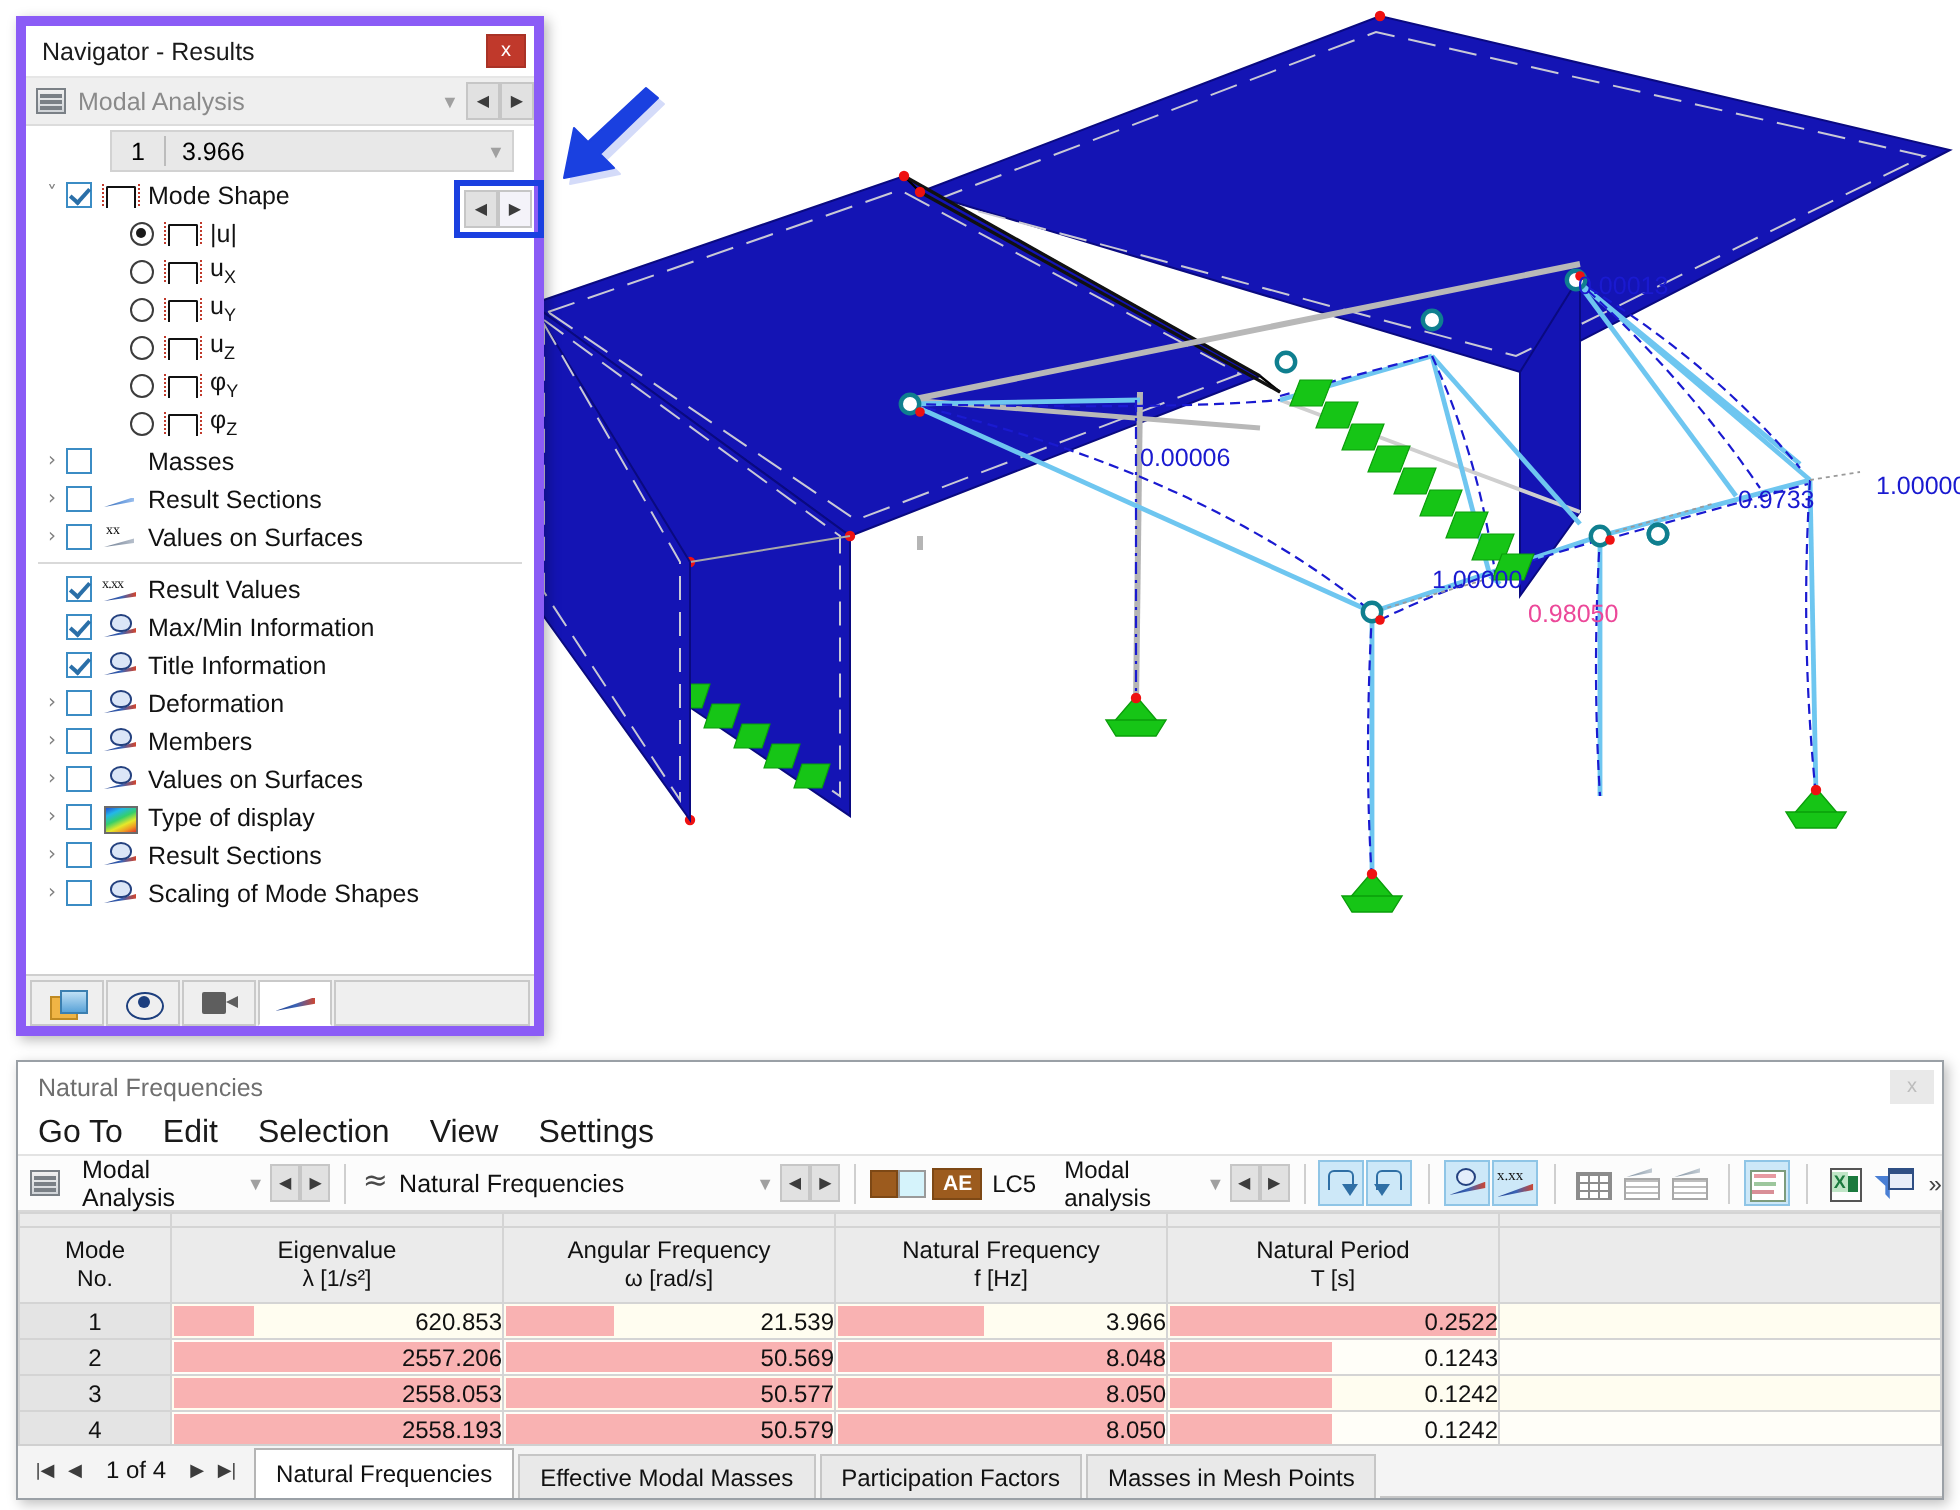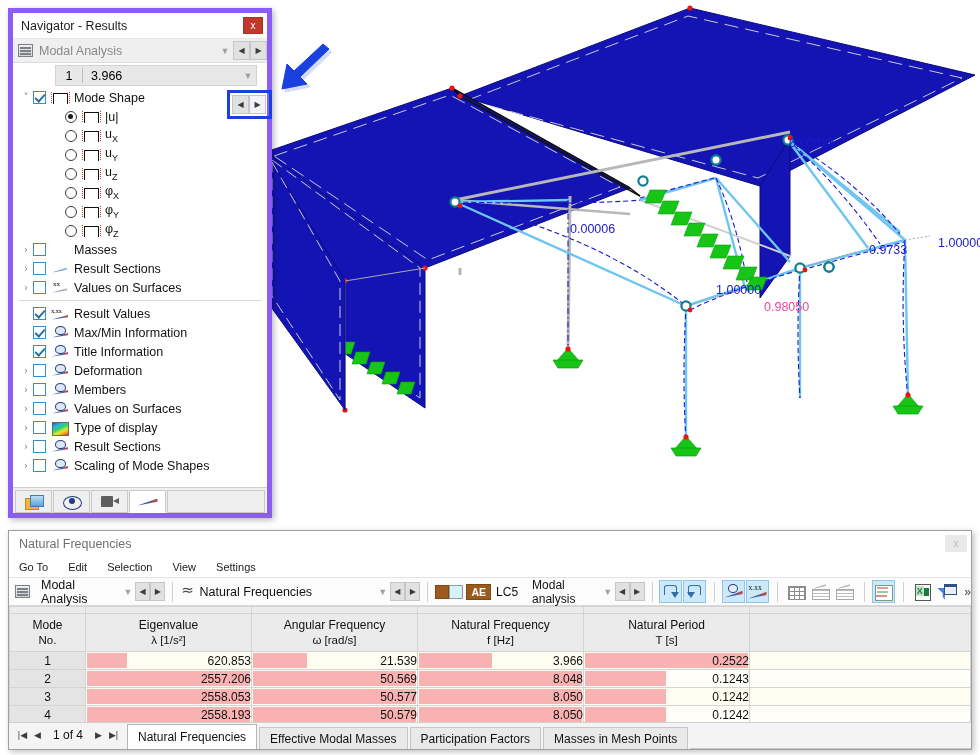--- a/index.html
+++ b/index.html
@@ -243,21 +243,21 @@
   .res-close {
     position: absolute; right: 4px; top: 4px; width: 22px; height: 17px;
     background: #e9e9e9; color: #bcbcbc; font-size: 10px;
     display: flex; align-items: center; justify-content: center; cursor: pointer;
   }
   .res-menubar {
     height: 22px; flex: 0 0 22px; background: #fff;
     display: flex; align-items: center; padding-left: 10px;
     border-bottom: 1px solid #e3e3e3;
   }
-  .menu-item { margin-right: 20px; font-size: 11px; color: #1a1a1a; cursor: pointer; }
+  .menu-item { margin-right: 20px; font-size: 16px; color: #1a1a1a; cursor: pointer; }
 
   .res-toolbar {
     height: 28px; flex: 0 0 28px; background: #fcfcfc;
     display: flex; align-items: center; border-bottom: 1px solid #d8d8d8;
     padding-left: 6px;
   }
   .tb-combo { display: flex; align-items: center; height: 22px; }
   .tb-combo-label { font-size: 12.5px; color: #111; margin: 0 6px 0 5px; }
   .vsep { width: 1px; height: 20px; background: #cfcfcf; margin: 0 7px; }
   .wave-icon { width: 16px; height: 13px; position: relative; }
@@ -618,25 +618,20 @@
       </div>
       <div class="trow" style="padding-left:52px;">
         <span class="radio"></span>
         <span class="ticon ic-frame"></span>
         <span class="tlabel"><span>u</span><sub>Y</sub></span>
       </div>
       <div class="trow" style="padding-left:52px;">
         <span class="radio"></span>
         <span class="ticon ic-frame"></span>
         <span class="tlabel"><span>u</span><sub>Z</sub></span>
-      </div>
-      <div class="trow" style="padding-left:52px;">
-        <span class="radio"></span>
-        <span class="ticon ic-frame"></span>
-        <span class="tlabel"><span>φ</span><sub>X</sub></span>
       </div>
       <div class="trow" style="padding-left:52px;">
         <span class="radio"></span>
         <span class="ticon ic-frame"></span>
         <span class="tlabel"><span>φ</span><sub>Y</sub></span>
       </div>
       <div class="trow" style="padding-left:52px;">
         <span class="radio"></span>
         <span class="ticon ic-frame"></span>
         <span class="tlabel"><span>φ</span><sub>Z</sub></span>

